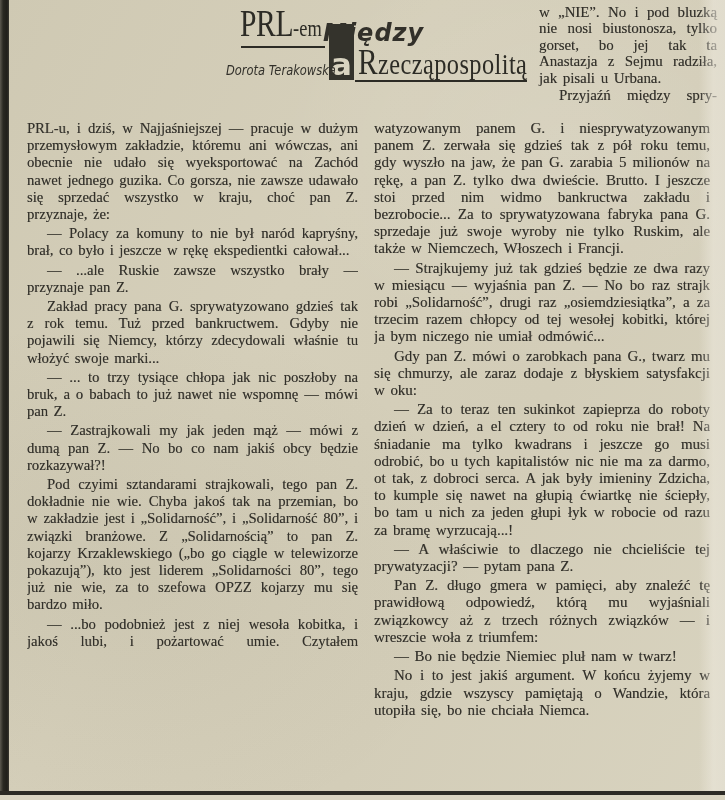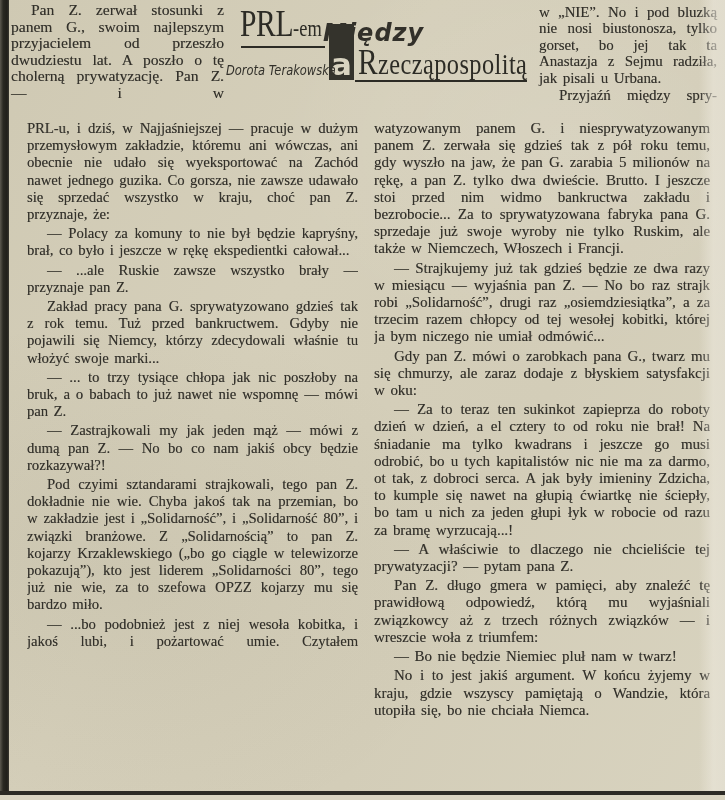--- a/index.html
+++ b/index.html
@@ -105,32 +105,29 @@
     <div class="title-prl"><span>PRL</span><span class="em">-em</span></div>
     <div class="rule-left"></div>
     <div class="a-box">
       <span class="a-glyph">a</span>
     </div>
     <div class="title-rzecz"><span class="cap">R</span><span>zecząpospolitą</span></div>
     <div class="rule-right"></div>
     <div class="author">Dorota Terakowska</div>
   </div>
 
-  <div class="intro-left textcol">
-    <p class="cont">Pan Z. zerwał stosunki z panem G., swoim najlepszym przyjacielem od przeszło dwudziestu lat. A poszło o tę cholerną prywatyzację. Pan Z. — i w</p>
-  </div>
 
   <div class="intro-right textcol">
     <p class="flush">w „NIE”. No i pod bluzką nie nosi biustonosza, tylko gorset, bo jej tak ta Anastazja z Sejmu radziła, jak pisali u Urbana.</p>
     <p class="cont">Przyjaźń między spry-</p>
   </div>
 
   <div class="col-left textcol">
     <p class="flush">PRL-u, i dziś, w Najjaśniejszej — pracuje w dużym przemysłowym zakładzie, któremu ani wówczas, ani obecnie nie udało się wyeksportować na Zachód nawet jednego guzika. Co gorsza, nie zawsze udawało się sprzedać wszystko w kraju, choć pan Z. przyznaje, że:</p>
-    <p>— Polacy za komuny to nie był będzie kapryśny, brał, co było i jeszcze w rękę ekspedientki całował...</p>
+    <p>— Polacy za komuny to nie był naród kapryśny, brał, co było i jeszcze w rękę ekspedientki całował...</p>
     <p>— ...ale Ruskie zawsze wszystko brały — przyznaje pan Z.</p>
     <p>Zakład pracy pana G. sprywatyzowano gdzieś tak z rok temu. Tuż przed bankructwem. Gdyby nie pojawili się Niemcy, którzy zdecydowali właśnie tu włożyć swoje marki...</p>
     <p>— ... to trzy tysiące chłopa jak nic poszłoby na bruk, a o babach to już nawet nie wspomnę — mówi pan Z.</p>
     <p>— Zastrajkowali my jak jeden mąż — mówi z dumą pan Z. — No bo co nam jakiś obcy będzie rozkazywał?!</p>
     <p>Pod czyimi sztandarami strajkowali, tego pan Z. dokładnie nie wie. Chyba jakoś tak na przemian, bo w zakładzie jest i „Solidarność”, i „Solidarność 80”, i związki branżowe. Z „Solidarnością” to pan Z. kojarzy Krzaklewskiego („bo go ciągle w telewizorze pokazują”), kto jest liderem „Solidarności 80”, tego już nie wie, za to szefowa OPZZ kojarzy mu się bardzo miło.</p>
     <p class="cont">— ...bo podobnież jest z niej wesoła kobitka, i jakoś lubi, i pożartować umie. Czytałem</p>
   </div>
 
   <div class="col-right textcol">
     <p class="flush">watyzowanym panem G. i niesprywatyzowanym panem Z. zerwała się gdzieś tak z pół roku temu, gdy wyszło na jaw, że pan G. zarabia 5 milionów na rękę, a pan Z. tylko dwa dwieście. Brutto. I jeszcze stoi przed nim widmo bankructwa zakładu i bezrobocie... Za to sprywatyzowana fabryka pana G. sprzedaje już swoje wyroby nie tylko Ruskim, ale także w Niemczech, Włoszech i Francji.</p>

